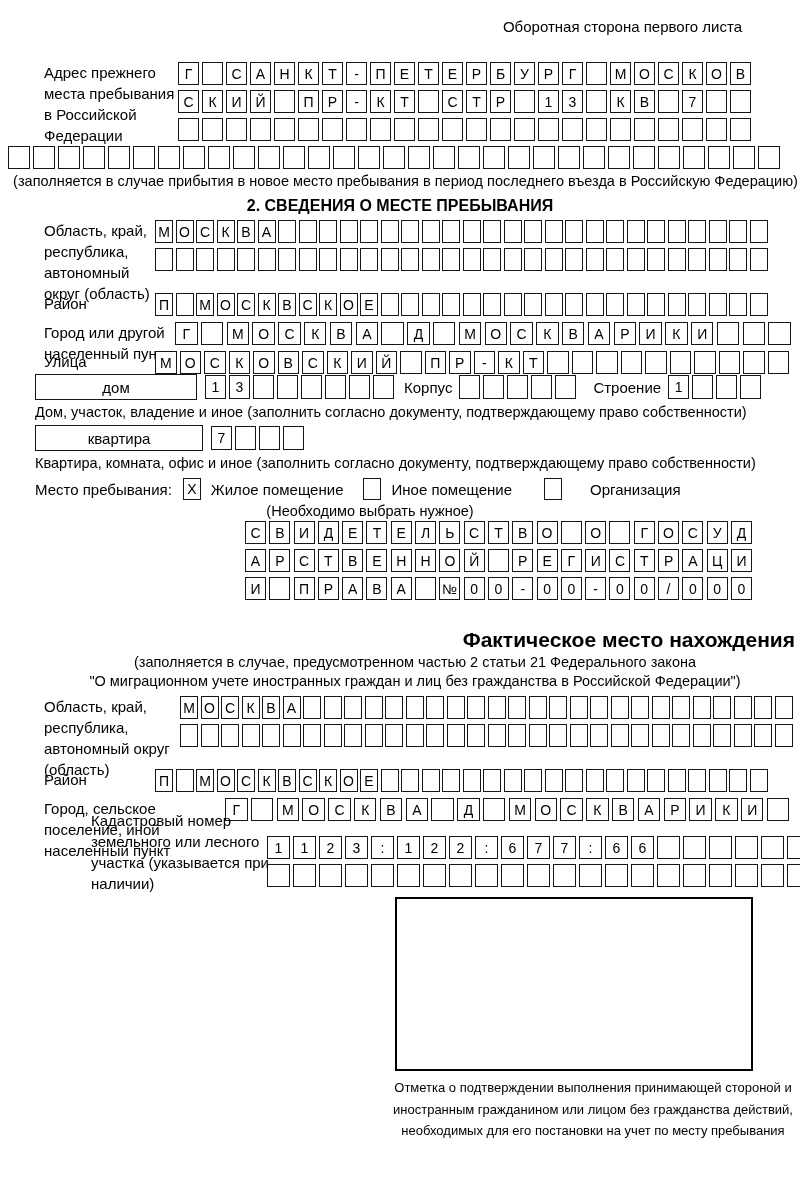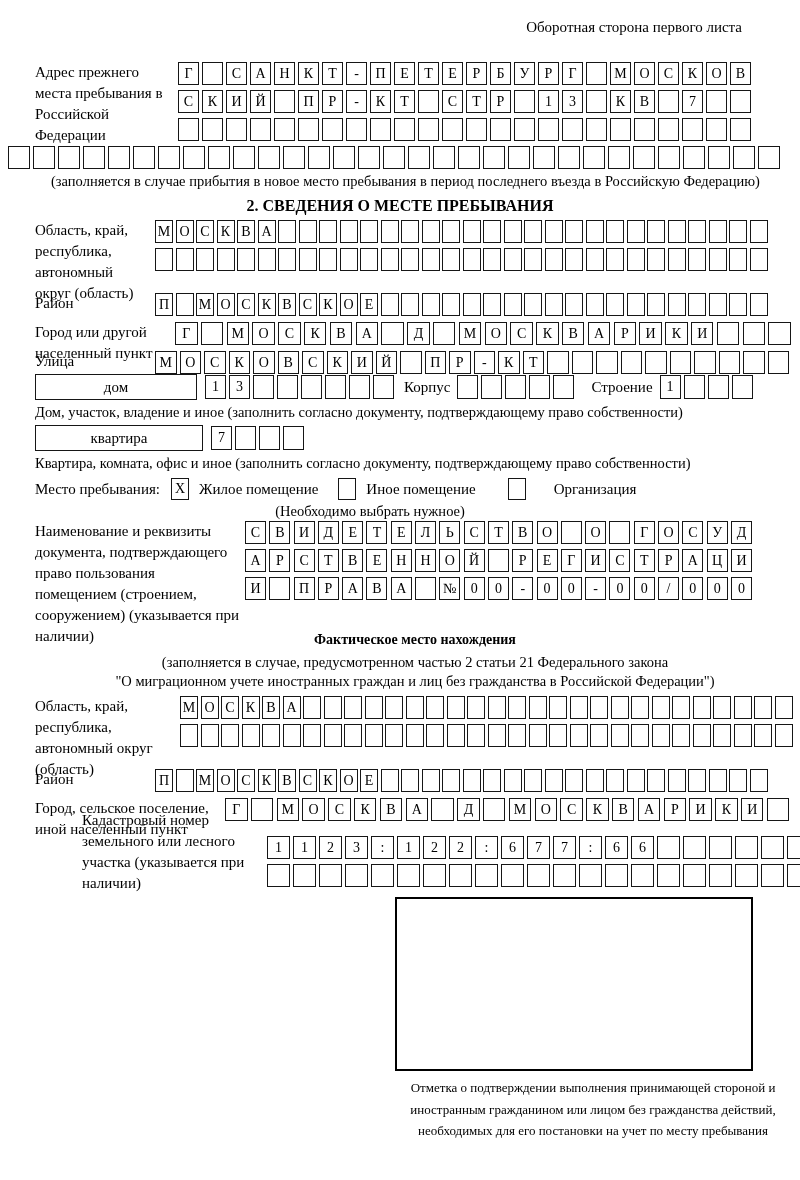--- a/index.html
+++ b/index.html
@@ -1,23 +1,23 @@
 <!DOCTYPE html>
 <html><head>
 <meta charset="utf-8">
 <style>
   html,body{margin:0;padding:0;background:#ffffff;}
   .page{
     width:800px;height:1180px;box-sizing:border-box;position:relative;
     padding:18px 0 0 35px;overflow:hidden;color:#000;
-    font-family:Liberation Serif, serif;
+    font-family:Liberation Sans, sans-serif;
   }
   .hdr{text-align:right;padding-right:58px;font-size:15px;line-height:18px;}
   .field{position:relative;}
-  .label{position:absolute;left:0;top:0;font-size:15px;line-height:21px;}
+  .label{position:absolute;left:9px;top:0;font-size:15px;line-height:21px;}
   .lw143{width:140px;} .lw120{width:116px;} .lw140{width:136px;}
   .lw210{width:205px;} .lw145{width:141px;} .lw190{width:186px;} .lw185{width:181px;}
   .ml143{margin-left:143px;} .ml120{margin-left:120px;} .ml140{margin-left:140px;}
   .ml210{margin-left:210px;} .ml145{margin-left:145px;} .ml190{margin-left:190px;} .ml185{margin-left:185px;}
   .cellrow{display:flex;}
   .cellrow + .cellrow{margin-top:5px;}
   .cell{
     box-sizing:border-box;flex:0 0 auto;height:23px;border:1.6px solid #161616;
     display:flex;align-items:center;justify-content:center;
     font-size:14px;line-height:1;background:#fff;
@@ -28,21 +28,21 @@
   .crcity .cell{width:22.5px;margin-right:3.3px;}
   .cr26 .cell{width:21.5px;margin-right:3px;}
   .crdoc .cell{width:21px;margin-right:3.3px;}
   .crcad .cell{width:23px;margin-right:3px;}
   .crh .cell{width:21px;margin-right:3px;height:24px;}
   .fullrow{margin-left:-27px;margin-top:5px;}
   .note{font-size:14.5px;line-height:19px;}
   .center{text-align:center;}
   .wide{width:795px;margin-left:-27px;}
   .h1{width:730px;text-align:center;font-weight:bold;font-size:16px;line-height:20px;}
-  .h2{width:760px;text-align:center;font-weight:bold;font-size:14px;line-height:20px;}
+  .h2{width:760px;text-align:right;font-weight:bold;font-size:21px;line-height:20px;}
   .subnote{width:760px;text-align:center;font-size:14.5px;line-height:19px;}
   .houserow,.aptrow{display:flex;align-items:center;}
   .wbox{
     box-sizing:border-box;height:26px;border:1.6px solid #161616;
     display:flex;align-items:center;justify-content:center;font-size:15px;margin-right:8px;
   }
   .wb-dom{width:162px;} .wb-kv{width:168px;}
   .inline-label{font-size:15px;margin:0 7px 0 7px;white-space:nowrap;}
   .stayrow{display:flex;align-items:center;}
   .stay-label{font-size:15px;margin-right:11px;}
@@ -411,21 +411,20 @@
     <div class="checkbox">X</div>
     <div class="opt-label mr20">Жилое помещение</div>
     <div class="checkbox"></div>
     <div class="opt-label mr32">Иное помещение</div>
     <div class="checkbox mr28"></div>
     <div class="opt-label" style="margin-left:0;">Организация</div>
   </div>
   <div class="note staynote mt2">(Необходимо выбрать нужное)</div>
 
   <div class="field mt7">
-    <div class="label lw210">Наименование и реквизиты документа, подтверждающего право пользования помещением (строением, сооружением) (указывается при наличии)</div>
     <div class="ml210">
       <div class="cellrow crdoc">
           <span class="cell">С</span>
           <span class="cell">В</span>
           <span class="cell">И</span>
           <span class="cell">Д</span>
           <span class="cell">Е</span>
           <span class="cell">Т</span>
           <span class="cell">Е</span>
           <span class="cell">Л</span>

